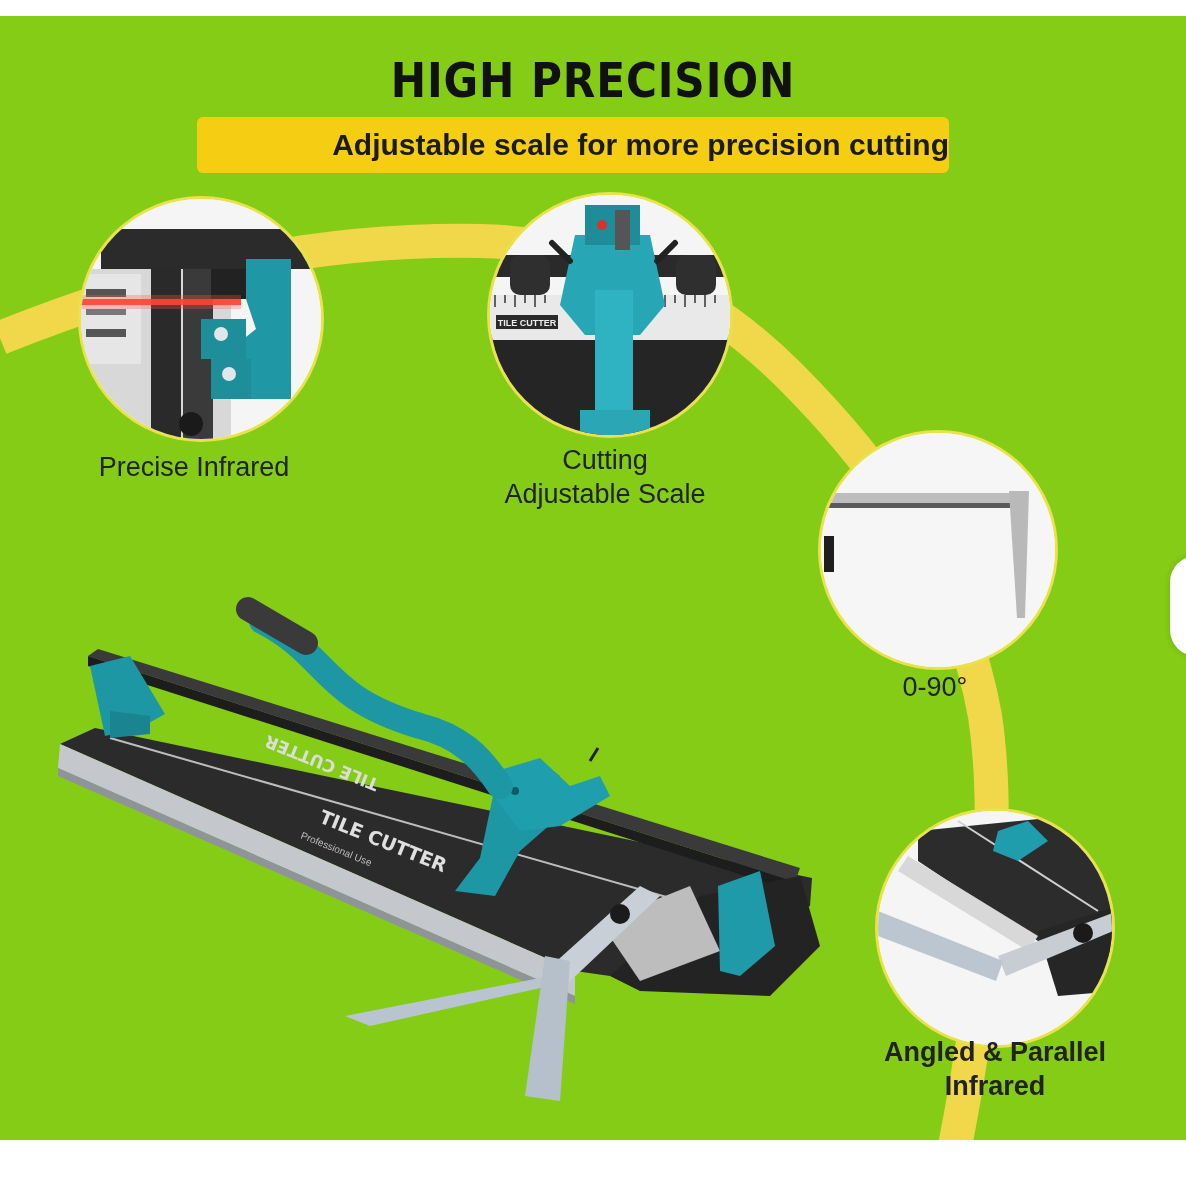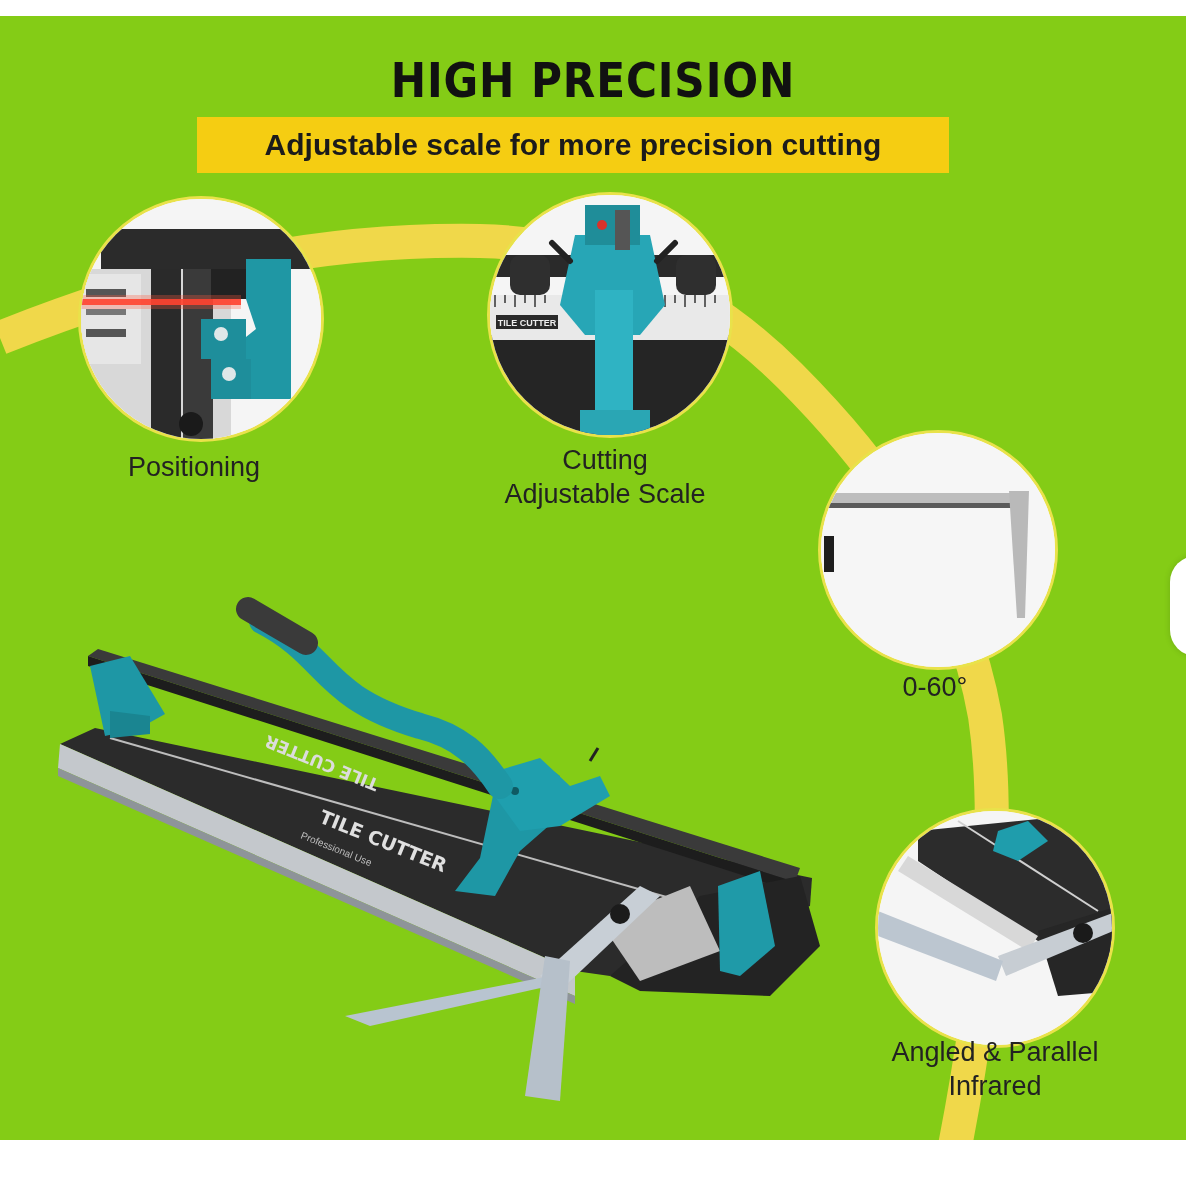--- a/index.html
+++ b/index.html
@@ -1,20 +1,20 @@
 <!DOCTYPE html>
 <html><head>
   <meta charset="utf-8">
   <style>
     html, body { margin: 0; padding: 0; background: #ffffff; }
     body { width: 1186px; height: 1200px; position: relative; overflow: hidden; font-family: "Liberation Sans", sans-serif; }
     .canvas { position: absolute; left: 0; top: 16px; width: 1186px; height: 1124px; background: #84cc16; overflow: hidden; }
     .bg-svg { position: absolute; left: 0; top: 0; }
     .headline { position: absolute; left: 0; width: 1186px; top: 36px; text-align: center; font-family: "DejaVu Sans", sans-serif; font-weight: bold; font-size: 48px; letter-spacing: 1px; color: #111111; transform: scaleX(0.88); transform-origin: center; }
-    .banner { position: absolute; left: 197px; top: 101px; width: 752px; height: 56px; background: #f5cd12; display: flex; align-items: center; justify-content: center; }
+    .banner { position: absolute; left: 197px; top: 101px; width: 752px; height: 56px; background: #f5cd12; display: flex; align-items: center; justify-content: flex-end; border-radius: 6px; }
     .banner span { font-family: "Liberation Sans", sans-serif; font-weight: bold; font-size: 30px; color: #1b1b1b; }
     .caption { position: absolute; text-align: center; font-family: "Liberation Sans", sans-serif; font-size: 27px; line-height: 34px; color: #222222; }
     .caption div { white-space: nowrap; }
     .circle { position: absolute; border-radius: 50%; border: 3px solid #e9e24a; overflow: hidden; background: #f7f7f7; box-sizing: border-box; }
     .circle svg { position: absolute; left: 0; top: 0; }
     .next-btn { position: absolute; left: 1170px; top: 540px; width: 52px; height: 100px; border-radius: 50px; background: #ffffff; box-shadow: 0 0 6px rgba(0,0,0,0.15); }
   </style>
 </head>
 <body>
 
@@ -105,30 +105,30 @@
       <line x1="80" y1="10" x2="220" y2="100" stroke="#d0d0d0" stroke-width="2"></line>
       <polygon points="120,20 150,10 170,30 140,50 115,40" fill="#1f9dac"></polygon>
       <polygon points="160,120 240,95 240,180 180,185" fill="#262626"></polygon>
       <polygon points="120,145 240,100 240,118 128,165" fill="#c7cdd3"></polygon>
       <polygon points="0,100 125,150 118,170 0,125" fill="#bcc6d0"></polygon>
       <circle cx="205" cy="122" r="10" fill="#1a1a1a"></circle>
     </svg>
   </div>
 
   <div class="caption" style="left:64px; top:434px; width:260px;">
-    <div>Positioning</div>
+    <div>Precise Infrared</div>
   </div>
   <div class="caption" style="left:470px; top:427px; width:270px;">
     <div>Cutting</div>
     <div>Adjustable Scale</div>
   </div>
   <div class="caption" style="left:870px; top:654px; width:130px;">
-    <div>0-60°</div>
+    <div>0-90°</div>
   </div>
-  <div class="caption" style="left:860px; top:1019px; width:270px;">
+  <div class="caption" style="left:860px; top:1019px; width:270px;font-weight:bold;">
     <div>Angled &amp; Parallel</div>
     <div>Infrared</div>
   </div>
 
   <svg class="bg-svg" width="1186" height="1124" viewBox="0 0 1186 1124">
 
     <polygon points="60,728 95,712 812,862 810,890 610,960 575,955" fill="#2b2b2b"></polygon>
 
     <polygon points="60,728 575,955 575,980 58,752" fill="#c4c8cc"></polygon>
     <polygon points="58,752 575,980 575,988 58,760" fill="#8e9499"></polygon>

